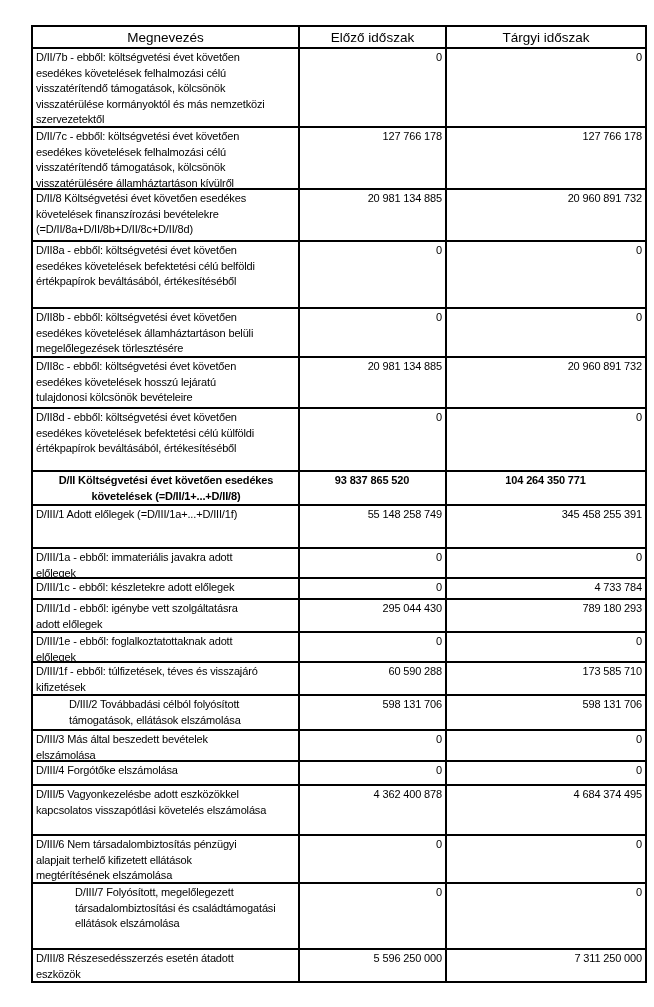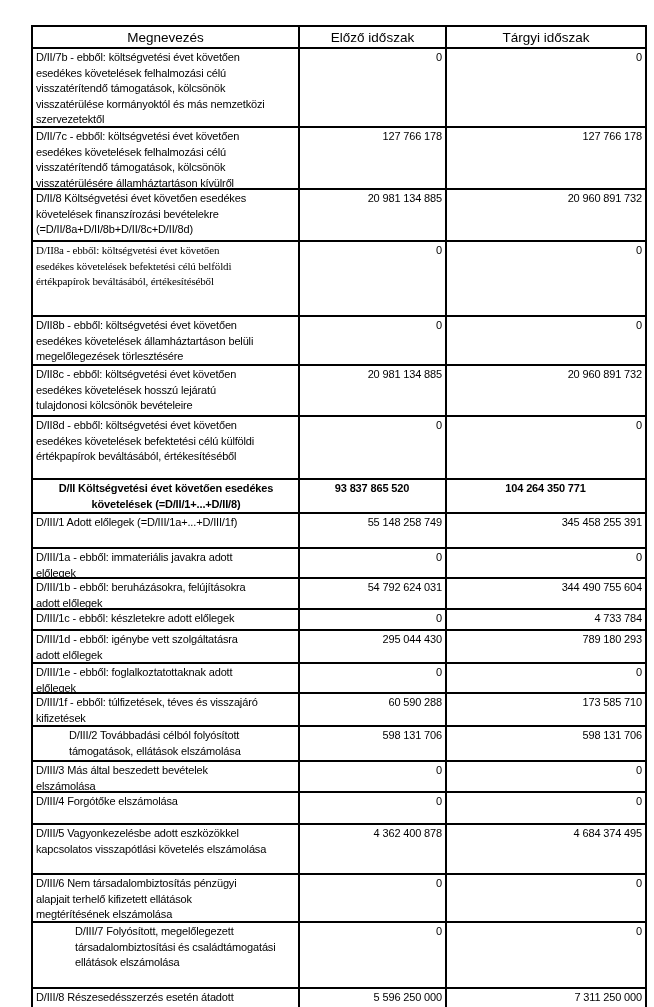--- a/index.html
+++ b/index.html
@@ -110,21 +110,21 @@
           <td class="label-cell">
             <div class="clip" style="height: 50px;">D/II/8 Költségvetési évet követően esedékes
 követelések finanszírozási bevételekre
 (=D/II/8a+D/II/8b+D/II/8c+D/II/8d)</div>
           </td>
           <td class="num-cell">20 981 134 885</td>
           <td class="num-cell">20 960 891 732</td>
         </tr>
         <tr>
           <td class="label-cell">
-            <div class="clip" style="height: 73px; font-family: Liberation Serif, serif;">D/II8a - ebből: költségvetési évet követően
+            <div class="clip" style="height: 65px;">D/II8a - ebből: költségvetési évet követően
 esedékes követelések befektetési célú belföldi
 értékpapírok beváltásából, értékesítéséből</div>
           </td>
           <td class="num-cell">0</td>
           <td class="num-cell">0</td>
         </tr>
         <tr>
           <td class="label-cell">
             <div class="clip" style="height: 47px;">D/II8b - ebből: költségvetési évet követően
 esedékes követelések államháztartáson belüli
@@ -154,43 +154,35 @@
         <tr class="bold">
           <td class="label-cell">
             <div class="clip" style="height: 32px;">D/II Költségvetési évet követően esedékes
 követelések (=D/II/1+...+D/II/8)</div>
           </td>
           <td class="num-cell">93 837 865 520</td>
           <td class="num-cell">104 264 350 771</td>
         </tr>
         <tr>
           <td class="label-cell">
-            <div class="clip" style="height: 33px; border-radius: 10px;">D/III/1 Adott előlegek (=D/III/1a+...+D/III/1f)</div>
+            <div class="clip" style="height: 41px; border-radius: 10px;">D/III/1 Adott előlegek (=D/III/1a+...+D/III/1f)</div>
           </td>
           <td class="num-cell">55 148 258 749</td>
           <td class="num-cell">345 458 255 391</td>
         </tr>
         <tr>
           <td class="label-cell">
             <div class="clip" style="height: 28px;">D/III/1a - ebből: immateriális javakra adott
 előlegek</div>
           </td>
           <td class="num-cell">0</td>
           <td class="num-cell">0</td>
         </tr>
         <tr>
           <td class="label-cell">
-            <div class="clip" style="height: 29px;">D/III/1b - ebből: beruházásokra, felújításokra
-adott előlegek</div>
-          </td>
-          <td class="num-cell">54 792 624 031</td>
-          <td class="num-cell">344 490 755 604</td>
-        </tr>
-        <tr>
-          <td class="label-cell">
             <div class="clip" style="height: 19px;">D/III/1c - ebből: készletekre adott előlegek</div>
           </td>
           <td class="num-cell">0</td>
           <td class="num-cell">4 733 784</td>
         </tr>
         <tr>
           <td class="label-cell">
             <div class="clip" style="height: 31px;">D/III/1d - ebből: igénybe vett szolgáltatásra
 adott előlegek</div>
           </td>
@@ -224,21 +216,21 @@
         <tr>
           <td class="label-cell">
             <div class="clip" style="height: 29px;">D/III/3 Más által beszedett bevételek
 elszámolása</div>
           </td>
           <td class="num-cell">0</td>
           <td class="num-cell">0</td>
         </tr>
         <tr>
           <td class="label-cell">
-            <div class="clip" style="height: 30px;">D/III/4 Forgótőke elszámolása</div>
+            <div class="clip" style="height: 22px;">D/III/4 Forgótőke elszámolása</div>
           </td>
           <td class="num-cell">0</td>
           <td class="num-cell">0</td>
         </tr>
         <tr>
           <td class="label-cell">
             <div class="clip" style="height: 48px;">D/III/5 Vagyonkezelésbe adott eszközökkel
 kapcsolatos visszapótlási követelés elszámolása</div>
           </td>
           <td class="num-cell">4 362 400 878</td>

